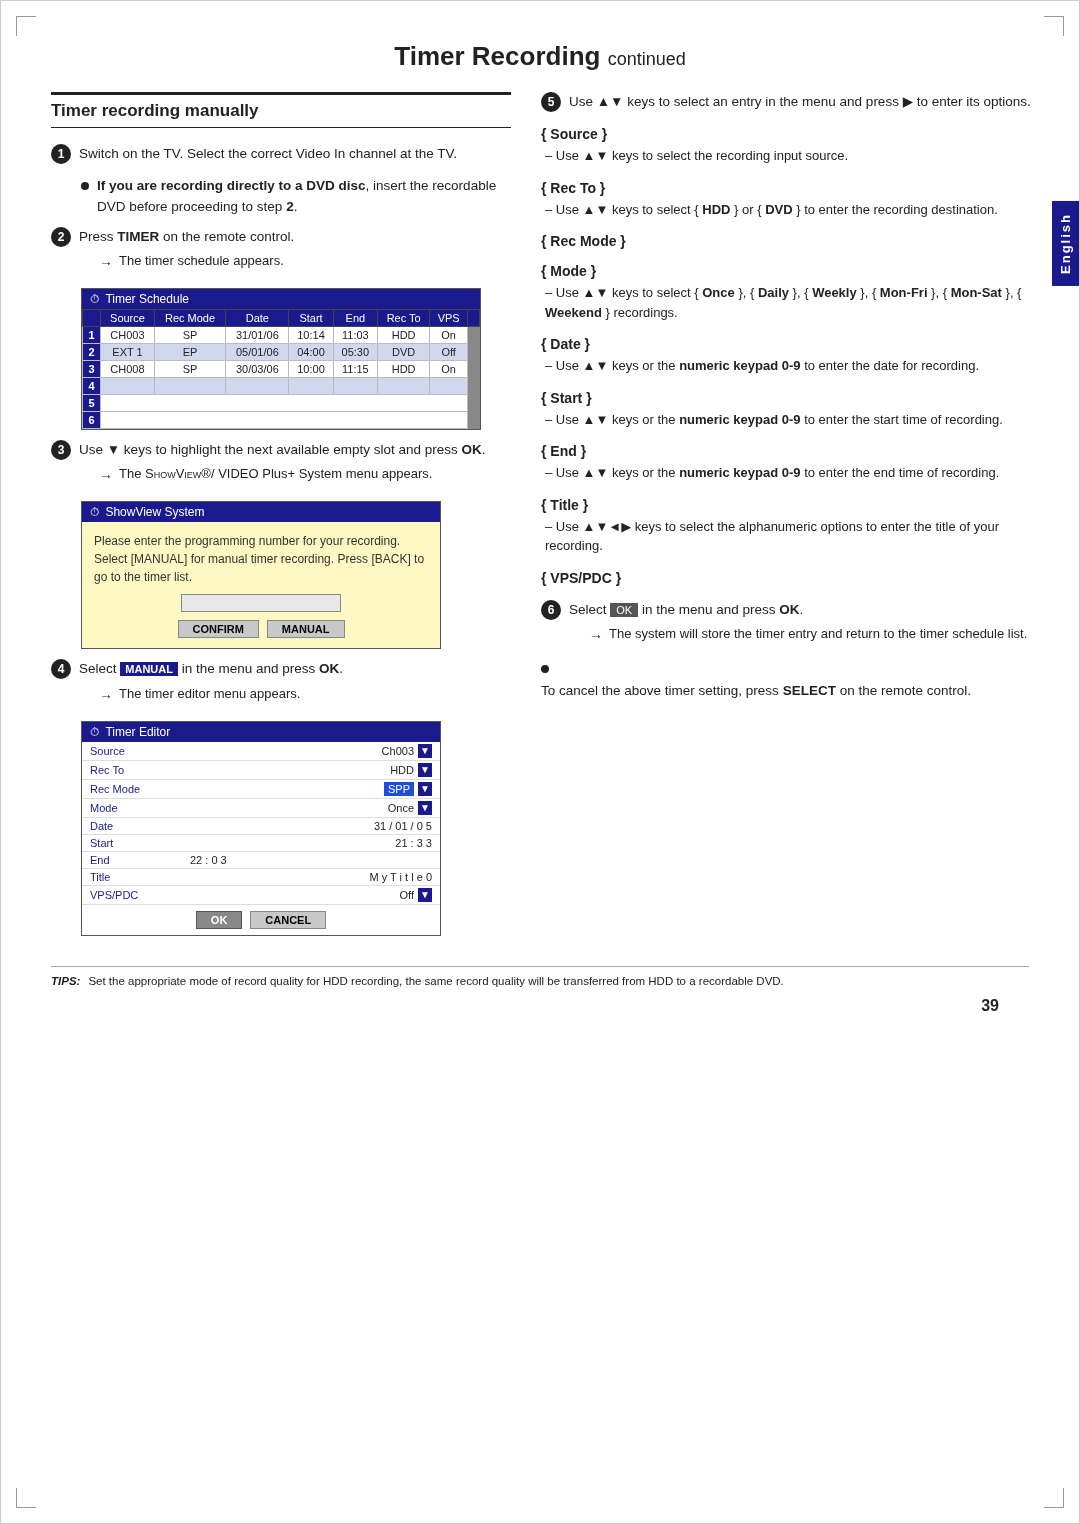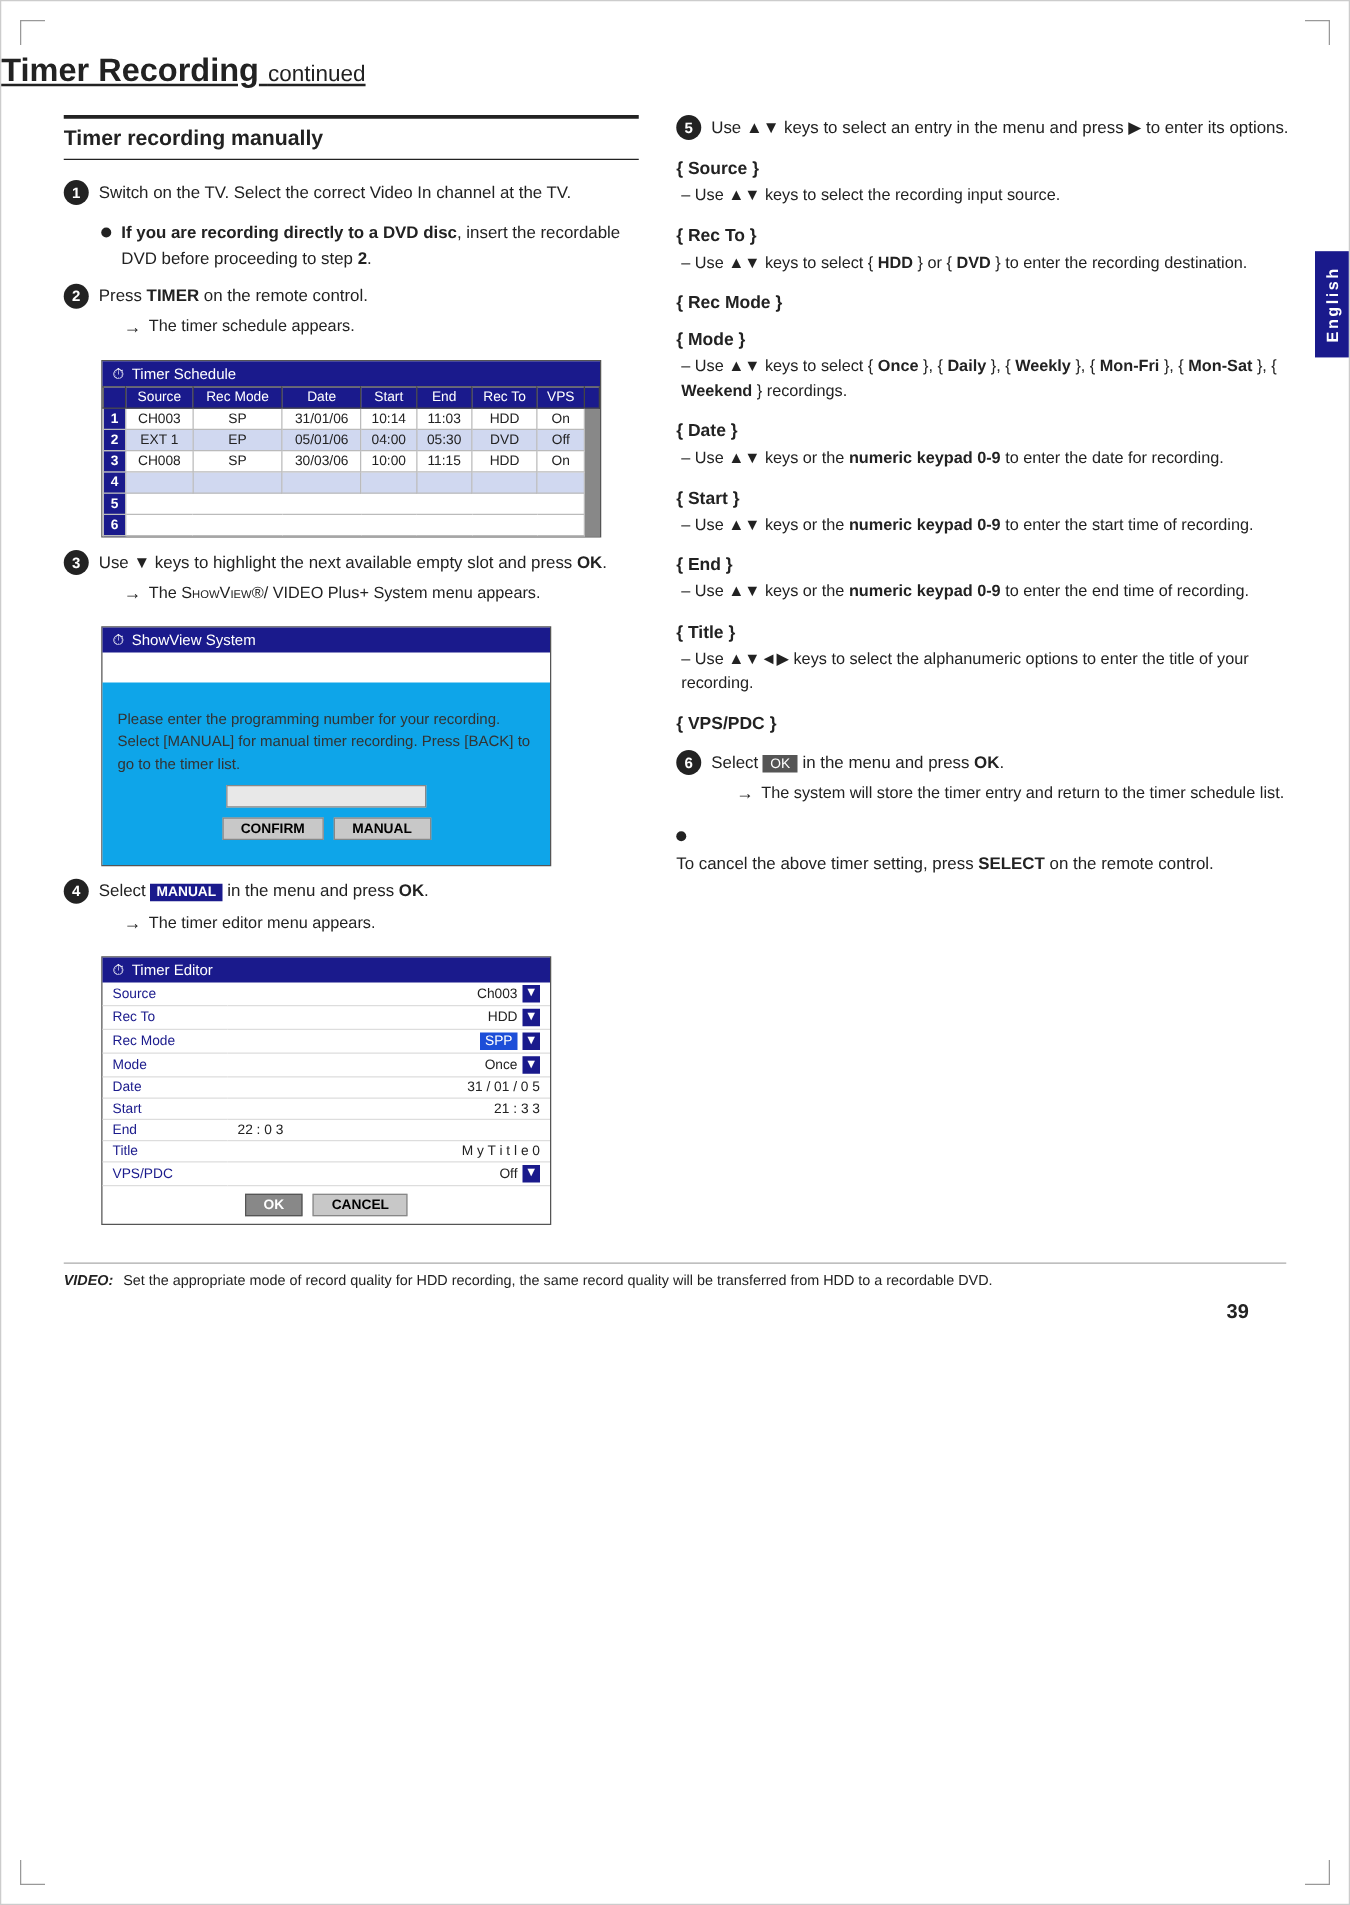--- a/index.html
+++ b/index.html
@@ -44,25 +44,25 @@
       writing-mode: vertical-rl;
       transform: rotate(180deg);
       padding: 12px 6px;
       font-size: 13px;
       font-weight: bold;
       letter-spacing: 2px;
     }
 
     
     .page-title {
+      text-align: center;
       font-size: 26px;
       font-weight: bold;
       margin-bottom: 20px;
       padding-top: 10px;
-      text-decoration: underline;
     }
     .page-title span.continued {
       font-size: 18px;
       font-weight: normal;
     }
 
     
     .main-content {
       display: flex;
       gap: 0;
@@ -201,26 +201,25 @@
       background: #1a1a8c;
       color: #fff;
       padding: 3px 8px;
       font-size: 12px;
       display: flex;
       align-items: center;
       gap: 6px;
     }
 
     .showview-body {
-      background: #0ea5e9;
-      padding: 20px 12px;
+      background: #fef9c3;
+      padding: 10px 12px;
       font-size: 12px;
       line-height: 1.5;
       color: #333;
-      margin-top: 24px;
     }
 
     .showview-input {
       width: 160px;
       height: 18px;
       border: 1px solid #888;
       background: #e8e8e8;
       margin: 8px auto 8px auto;
       display: block;
     }
@@ -727,19 +726,19 @@
         <div class="step-content">
           To cancel the above timer setting, press <b>SELECT</b> on the remote control.
         </div>
       </div>
 
     </div>
 
   </div>
 
   <div class="tips-bar">
-    <span class="tips-label">VIDEO:</span>
+    <span class="tips-label">TIPS:</span>
     <span>Set the appropriate mode of record quality for HDD recording, the same record quality will be transferred from HDD to a recordable DVD.</span>
   </div>
 
   <div class="page-number">39</div>
 
 </div>
 
 </body></html>

